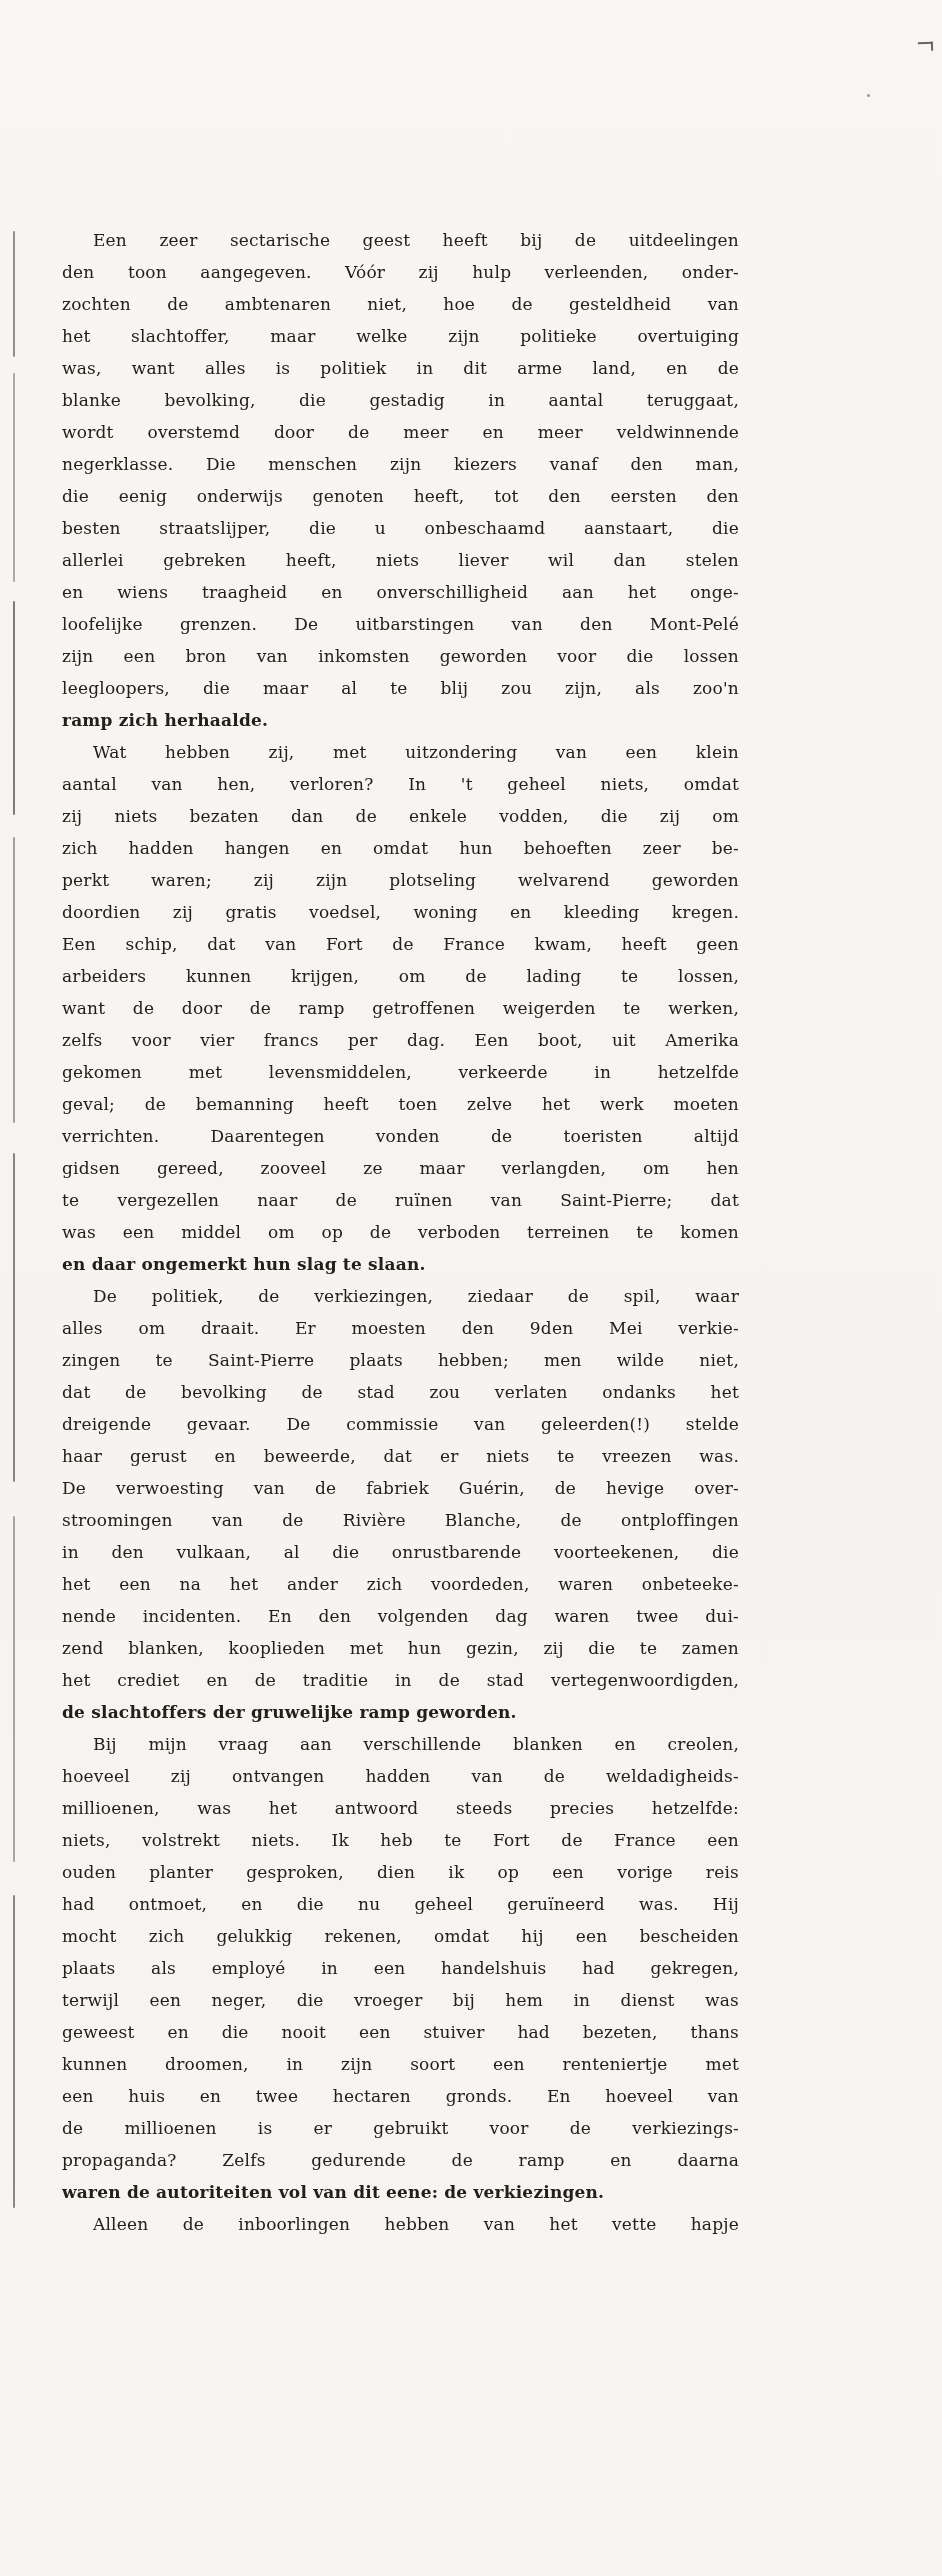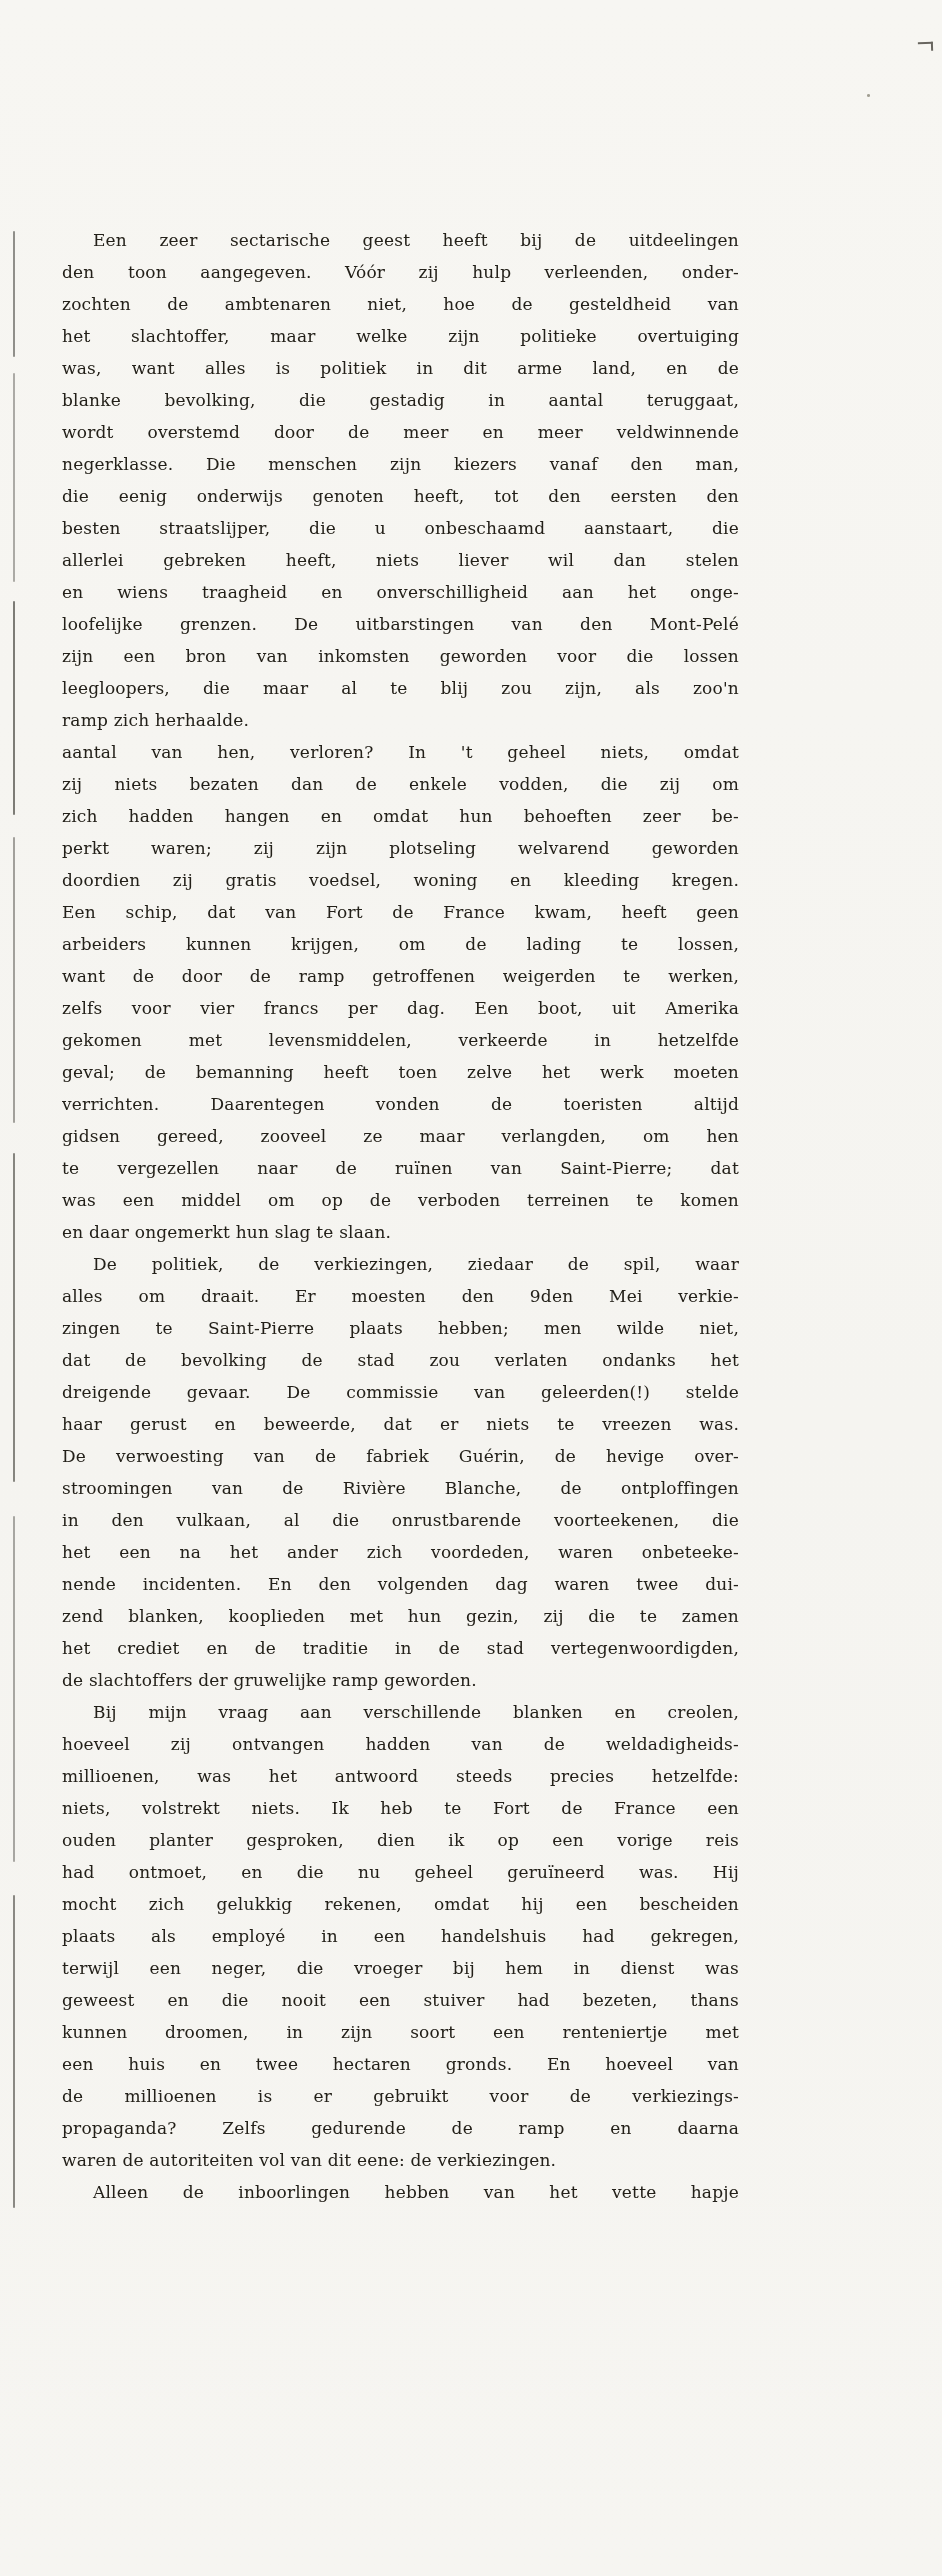--- a/index.html
+++ b/index.html
@@ -94,21 +94,21 @@
   .paragraph { margin: 0; padding: 0; }
   .line {
     height: 32px;
     line-height: 32px;
     text-align: justify;
     text-align-last: justify;
     white-space: normal;
     overflow: hidden;
   }
   .line.first { text-indent: 31px; }
-  .line.final { text-align-last: left; }
+  .line.final { text-align-last: left; font-weight: bold; }
 </style>
 </head>
 <body>
 
 <div class="sheet">
 
   <div class="edge-line seg1"></div>
   <div class="edge-line seg2"></div>
   <div class="edge-line seg3"></div>
   <div class="edge-line seg4"></div>
@@ -133,20 +133,21 @@
         <div class="line">die eenig onderwijs genoten heeft, tot den eersten den</div>
         <div class="line">besten straatslijper, die u onbeschaamd aanstaart, die</div>
         <div class="line">allerlei gebreken heeft, niets liever wil dan stelen</div>
         <div class="line">en wiens traagheid en onverschilligheid aan het onge-</div>
         <div class="line">loofelijke grenzen. De uitbarstingen van den Mont-Pelé</div>
         <div class="line">zijn een bron van inkomsten geworden voor die lossen</div>
         <div class="line">leegloopers, die maar al te blij zou zijn, als zoo'n</div>
         <div class="line final">ramp zich herhaalde.</div>
       </div>
       <div class="paragraph">
+        <div class="line first">Wat hebben zij, met uitzondering van een klein</div>
         <div class="line">aantal van hen, verloren? In 't geheel niets, omdat</div>
         <div class="line">zij niets bezaten dan de enkele vodden, die zij om</div>
         <div class="line">zich hadden hangen en omdat hun behoeften zeer be-</div>
         <div class="line">perkt waren; zij zijn plotseling welvarend geworden</div>
         <div class="line">doordien zij gratis voedsel, woning en kleeding kregen.</div>
         <div class="line">Een schip, dat van Fort de France kwam, heeft geen</div>
         <div class="line">arbeiders kunnen krijgen, om de lading te lossen,</div>
         <div class="line">want de door de ramp getroffenen weigerden te werken,</div>
         <div class="line">zelfs voor vier francs per dag. Een boot, uit Amerika</div>
         <div class="line">gekomen met levensmiddelen, verkeerde in hetzelfde</div>

